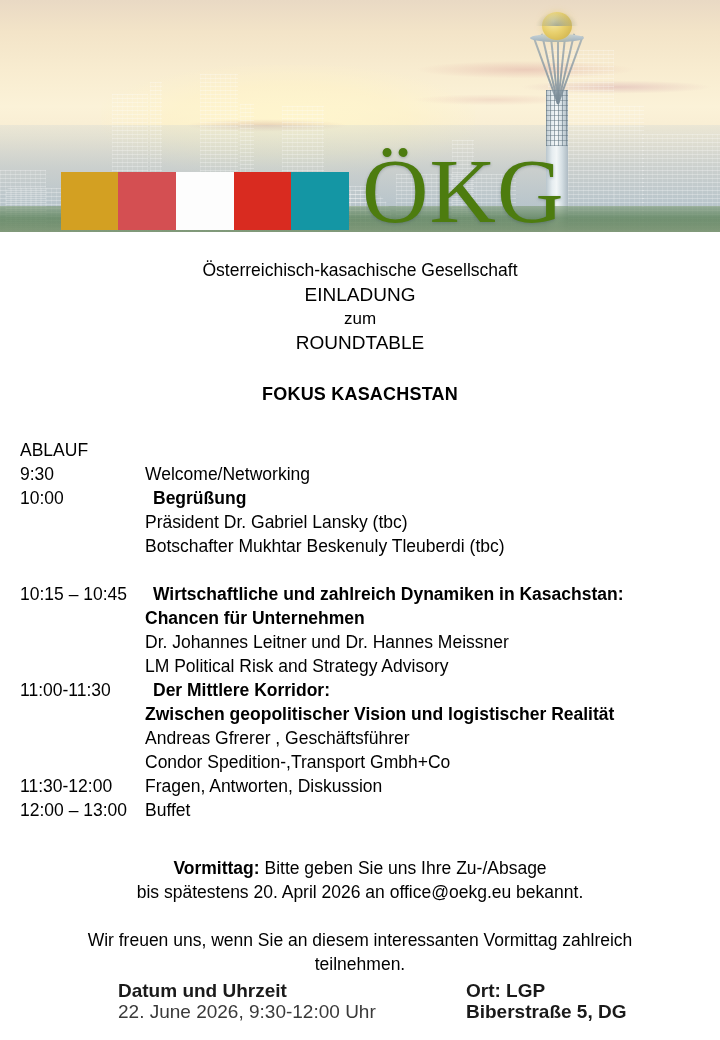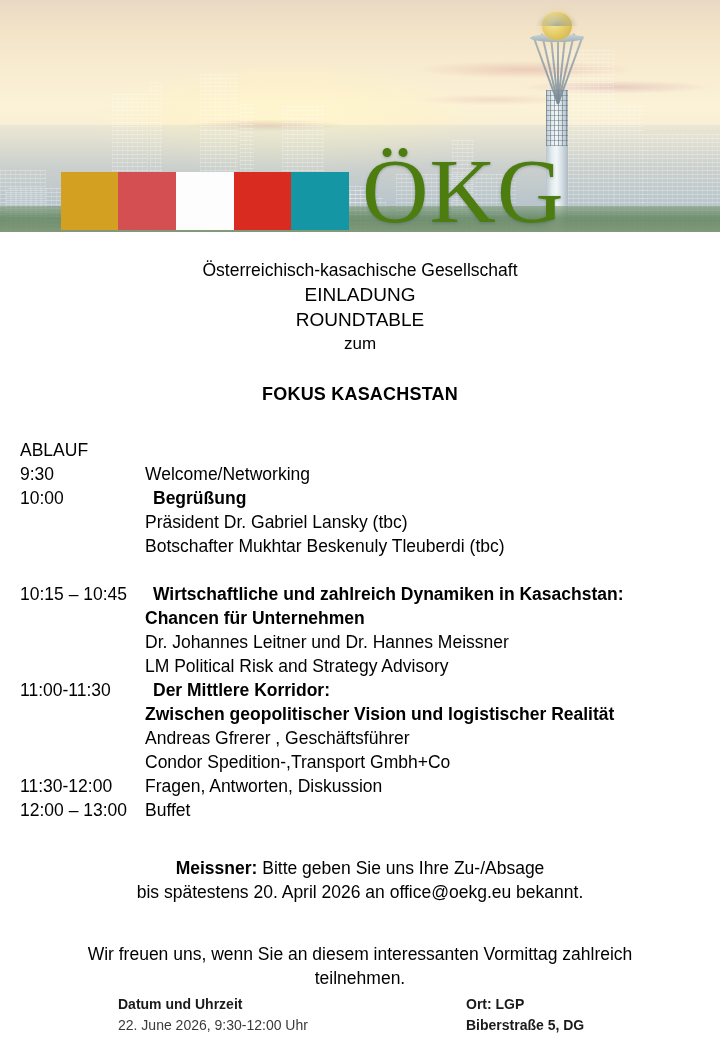--- a/index.html
+++ b/index.html
@@ -228,34 +228,34 @@
 
   
   .anmeldung {
     margin-top: 34px;
     font-size: 17.5px;
     line-height: 24px;
     text-align: center;
   }
   .anmeldung b { font-weight: bold; }
   .closing {
-    margin-top: 38px;
+    margin-top: 24px;
     font-size: 17.5px;
     line-height: 24px;
     text-align: center;
     padding: 0 60px;
   }
 
   
   .footer {
     position: relative;
     margin-top: 4px;
     height: 56px;
   }
-  .f-col { position: absolute; font-size: 14px; line-height: 21px; }
+  .f-col { position: absolute; font-size: 19px; line-height: 21px; }
   .f-left  { left: 118px; text-align: left; }
   .f-right { left: 466px; text-align: left; }
   .f-title { font-weight: bold; color: #1a1a1a; }
   .f-sub   { font-weight: normal; color: #3a3a3a; }
   .f-bold  { font-weight: bold; color: #1a1a1a; }
 </style>
 </head>
 <body>
 
 <div class="banner">
@@ -309,22 +309,22 @@
     <div class="sw sw-5" style="background:#1496a4"></div>
   </div>
 
   <div class="wordmark">ÖKG</div>
 </div>
 
 <div class="doc">
 
   <div class="center org-line">Österreichisch-kasachische Gesellschaft</div>
   <div class="center inv-line">EINLADUNG</div>
+  <div class="center zum-line">zum</div>
   <div class="center rt-line">ROUNDTABLE</div>
-  <div class="center zum-line">zum</div>
 
   <div class="center fokus">FOKUS KASACHSTAN</div>
 
   <div class="agenda">
     <div class="ablauf">ABLAUF</div>
     <div id="agenda-rows">
         <div class="row">
           <div class="time">9:30</div>
           <div class="desc">Welcome/Networking</div>
         </div>
@@ -355,21 +355,21 @@
         </div>
         <div class="row">
           <div class="time">12:00 – 13:00</div>
           <div class="desc">Buffet</div>
         </div>
       </div>
   </div>
 
   <div class="anmeldung">
     <div>
-      <b>Meissner:</b><span> Bitte geben Sie uns Ihre Zu-/Absage</span>
+      <b>Vormittag:</b><span> Bitte geben Sie uns Ihre Zu-/Absage</span>
     </div>
     <div>bis spätestens 20. April 2026 an office@oekg.eu bekannt.</div>
   </div>
 
   <div class="closing">Wir freuen uns, wenn Sie an diesem interessanten Vormittag zahlreich teilnehmen.</div>
 
   <div class="footer">
     <div class="f-col f-left">
       <div class="f-title">Datum und Uhrzeit</div>
       <div class="f-sub">22. June 2026, 9:30-12:00 Uhr</div>

